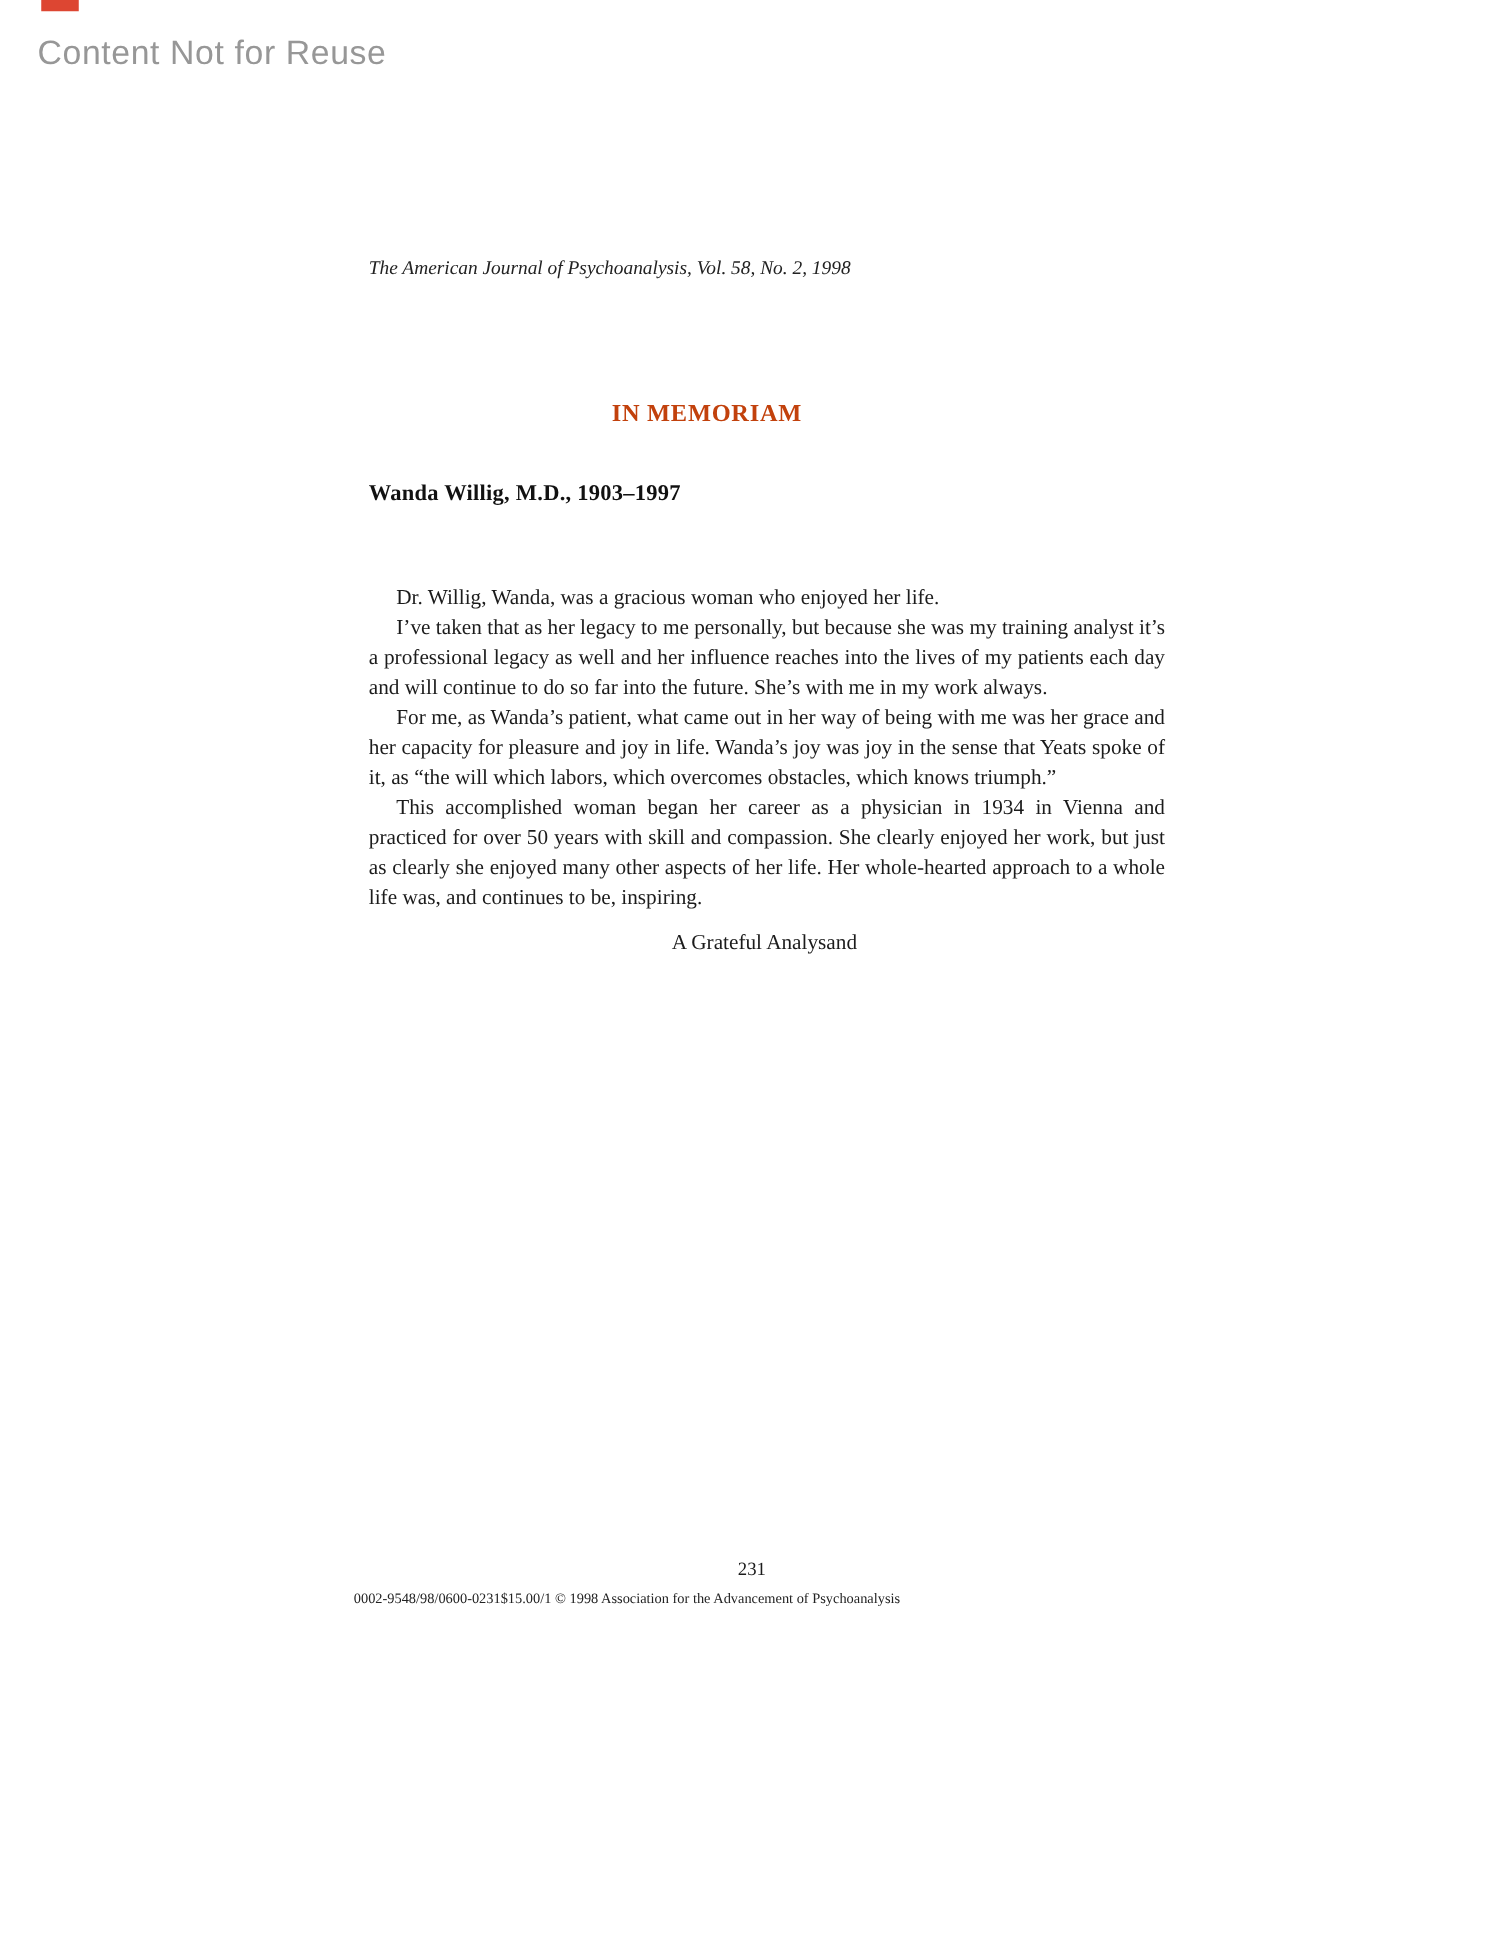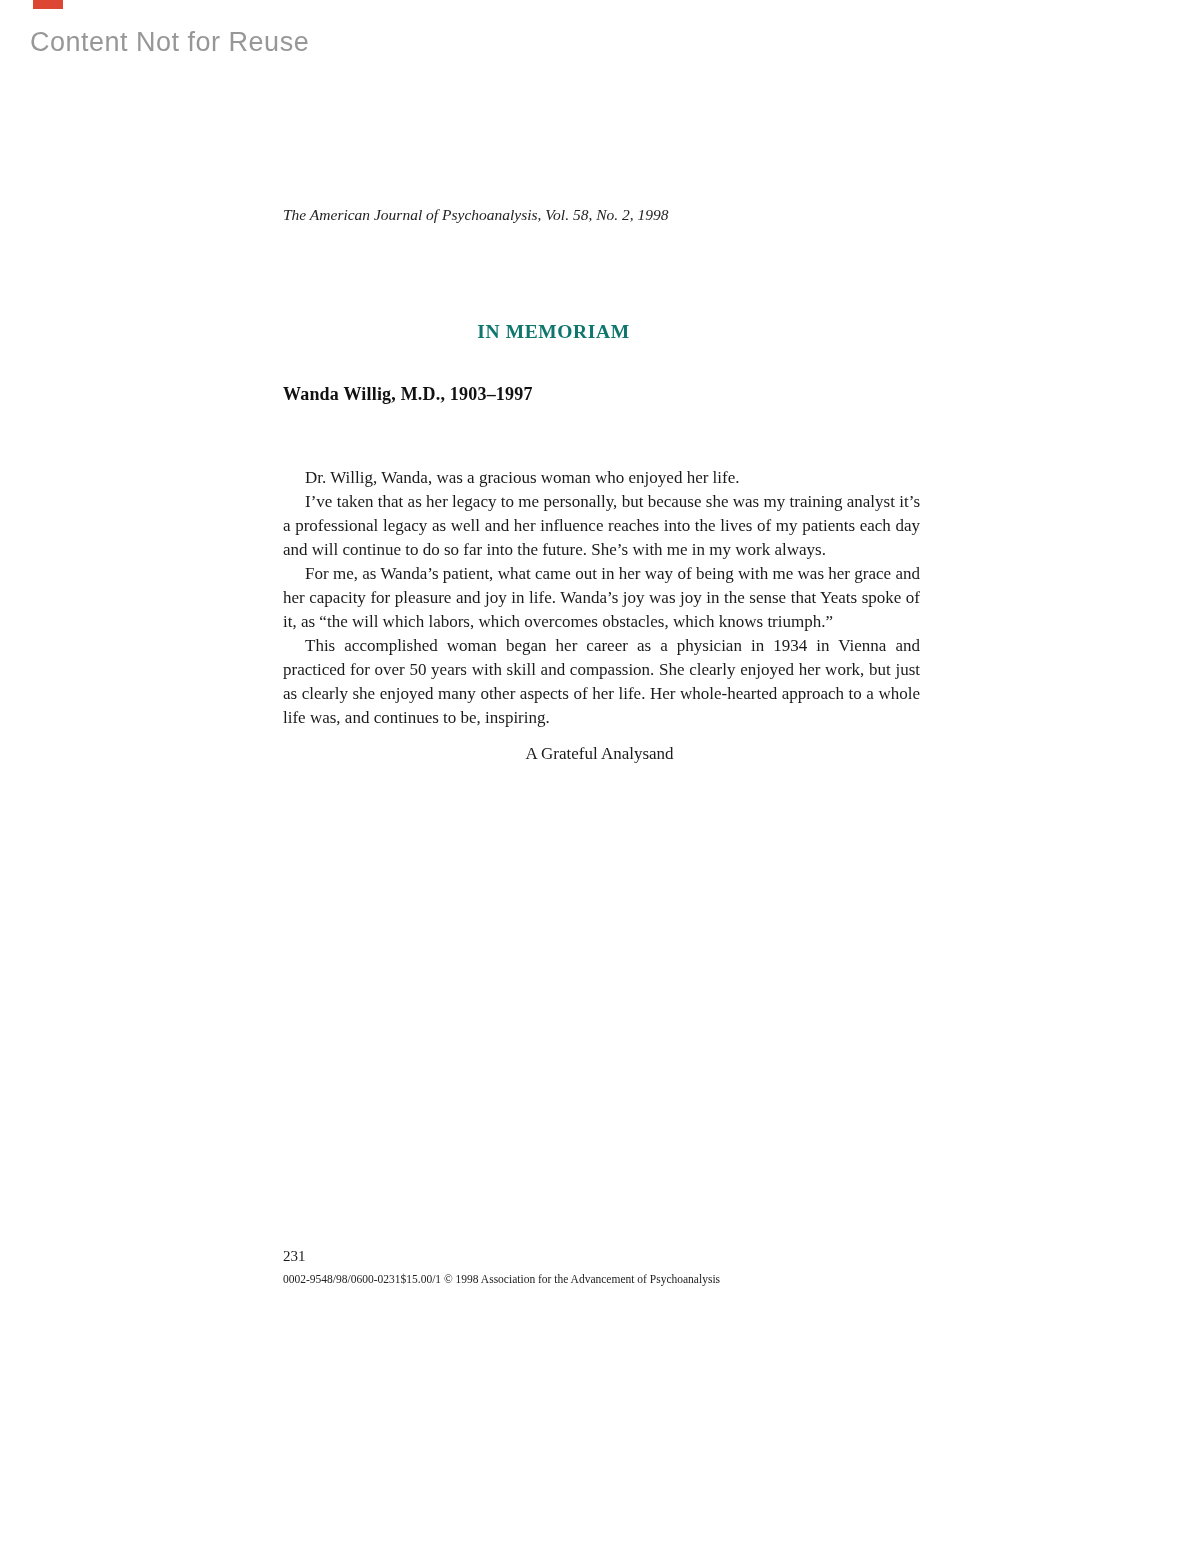--- a/index.html
+++ b/index.html
@@ -29,40 +29,40 @@
     left: 30px;
     top: 27px;
     font-family: "Liberation Sans", sans-serif;
     font-size: 27px;
     font-weight: 400;
     color: #979797;
     letter-spacing: 0.5px;
   }
   .content {
     position: absolute;
-    left: 283px;
+    left: 295px;
     top: 205px;
     width: 637px;
   }
   .journal-line {
     font-style: italic;
     font-size: 15.5px;
     line-height: 20px;
     color: #222222;
   }
   .title {
     margin: 95px 0 0 0;
     font-size: 19.5px;
     font-weight: bold;
     line-height: 24px;
     text-align: center;
     letter-spacing: 0.6px;
     position: relative;
     left: -48px;
-    color: #0f766e;
+    color: #c2410c;
   }
   .subtitle {
     margin: 38px 0 0 0;
     font-size: 18px;
     font-weight: bold;
     line-height: 24px;
     letter-spacing: 0.2px;
     color: #111111;
   }
   .body-text {
@@ -85,21 +85,21 @@
     line-height: 24px;
     text-align: center;
     padding-right: 4px;
     color: #1b1b1b;
   }
   .page-number {
     position: absolute;
     left: 283px;
     top: 1246px;
     width: 637px;
-    text-align: left;
+    text-align: center;
     font-size: 15px;
     line-height: 20px;
     color: #1b1b1b;
   }
   .footer-line {
     position: absolute;
     left: 283px;
     top: 1271px;
     width: 637px;
     text-align: left;

